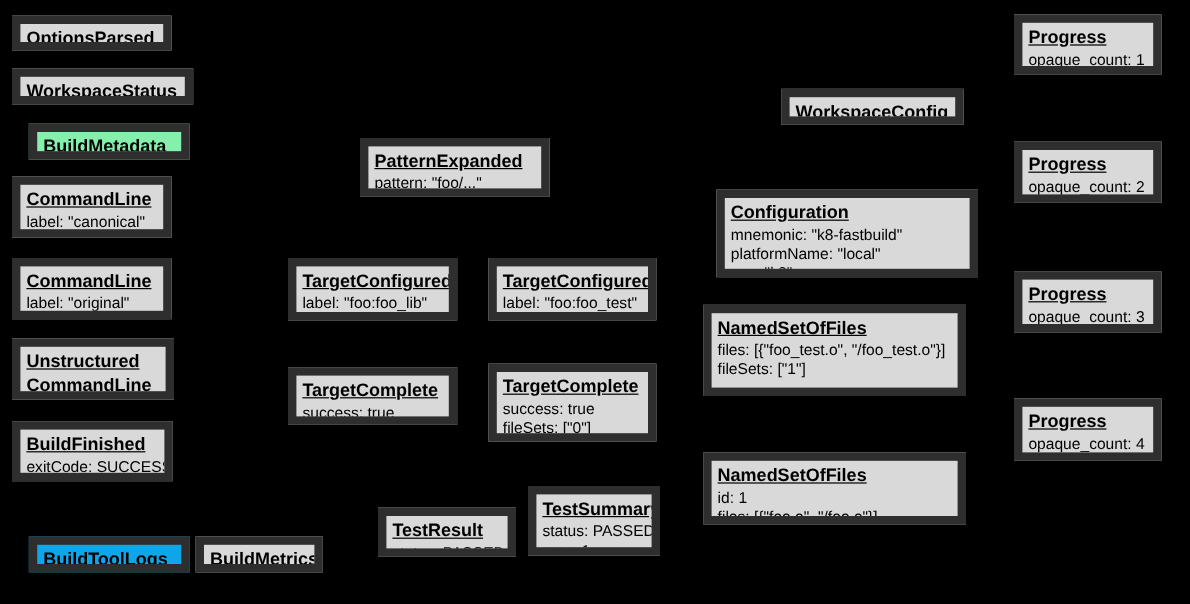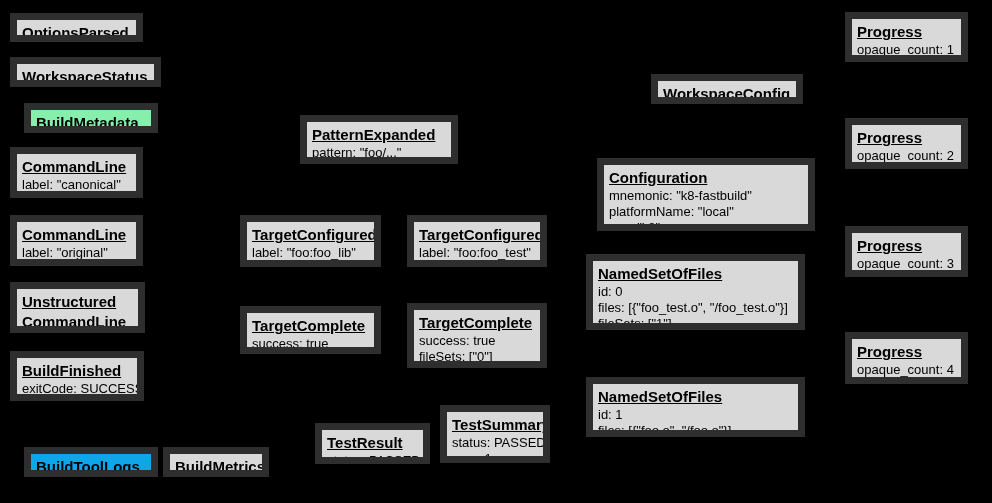--- a/index.html
+++ b/index.html
@@ -106,21 +106,20 @@
       <div class="node-title">WorkspaceConfig</div>
     </div>
     <div class="node" style="left: 585px; top: 158px; width: 218px; height: 73px; background: rgb(217, 217, 217); border-color: rgb(46, 46, 46); color: rgb(0, 0, 0); margin-left: 12px;">
       <div class="node-title">Configuration</div>
       <div class="node-field">mnemonic: "k8-fastbuild"</div>
       <div class="node-field">platformName: "local"</div>
       <div class="node-field">cpu: "k8"</div>
     </div>
     <div class="node" style="left: 586px; top: 254px; width: 219px; height: 76px; background: rgb(217, 217, 217); border-color: rgb(46, 46, 46); color: rgb(0, 0, 0);">
       <div class="node-title">NamedSetOfFiles</div>
-      <div class="node-field">id: 0</div>
       <div class="node-field">files: [{"foo_test.o", "/foo_test.o"}]</div>
       <div class="node-field">fileSets: ["1"]</div>
     </div>
     <div class="node" style="left: 586px; top: 377px; width: 219px; height: 60px; background: rgb(217, 217, 217); border-color: rgb(46, 46, 46); color: rgb(0, 0, 0);">
       <div class="node-title">NamedSetOfFiles</div>
       <div class="node-field">id: 1</div>
       <div class="node-field">files: [{"foo.o", "/foo.o"}]</div>
     </div>
     <div class="node" style="left: 845px; top: 12px; width: 123px; height: 50px; background: rgb(217, 217, 217); border-color: rgb(46, 46, 46); color: rgb(0, 0, 0);">
       <div class="node-title">Progress</div>

